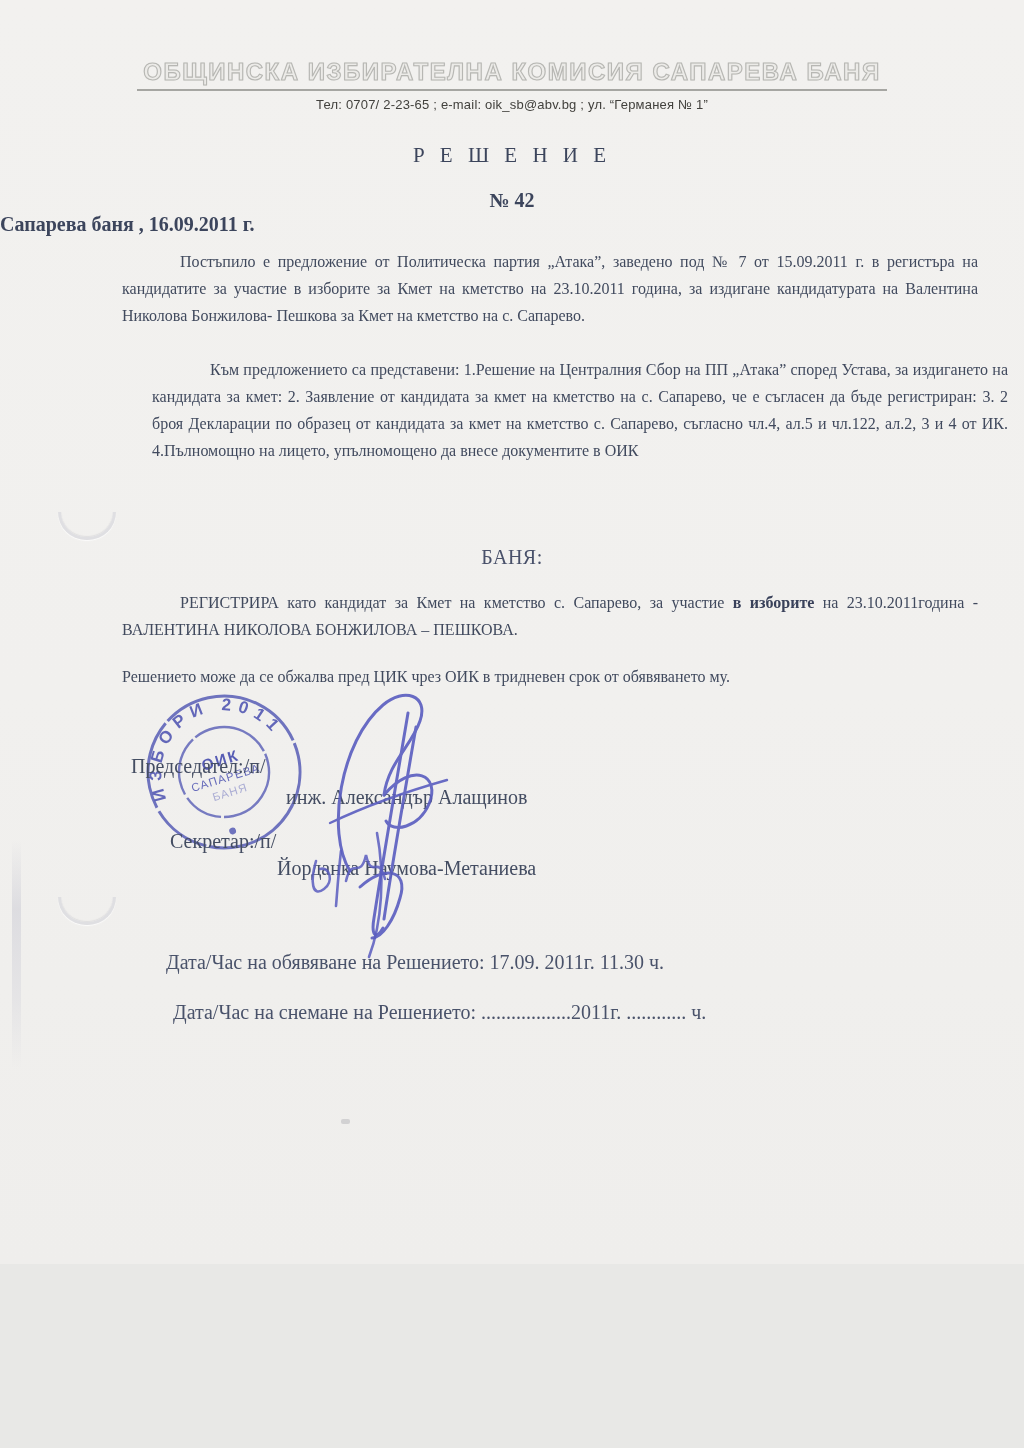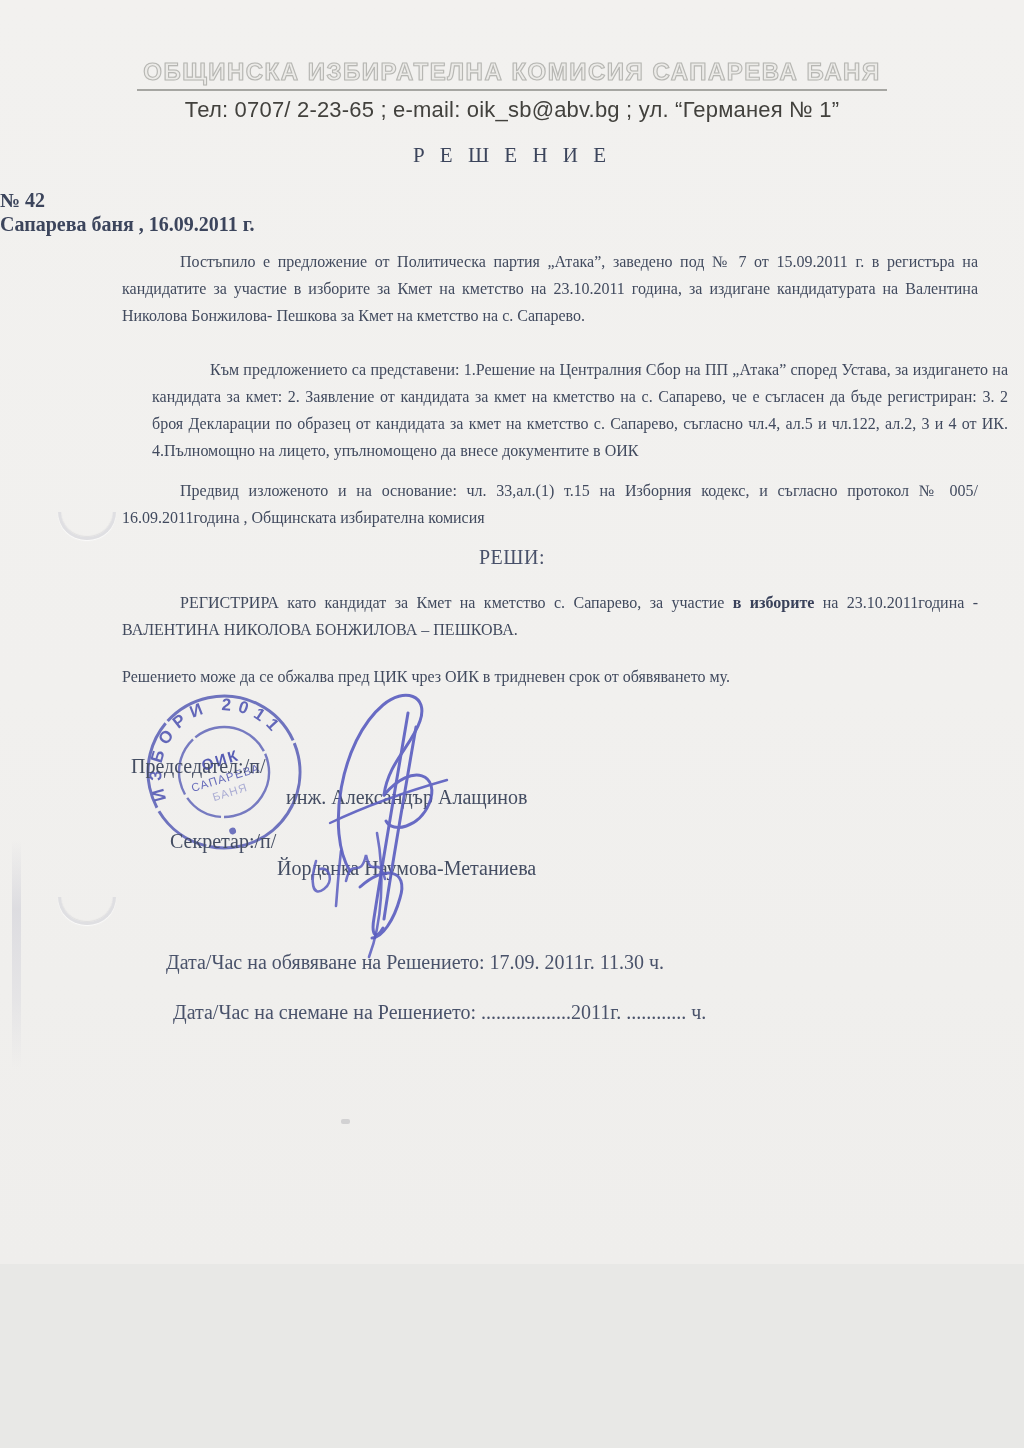--- a/index.html
+++ b/index.html
@@ -26,29 +26,29 @@
     -webkit-text-stroke:1.1px #b7b7b3;
     text-shadow:0 0 1px #c5c5c1;
     border-bottom:2.5px solid #a6a6a2;
     padding:0 6px 3px 6px;
     white-space:nowrap;
   }
   .contact-line{
     position:absolute;top:97px;left:0;right:0;
     text-align:center;
     font-family:"Liberation Sans","DejaVu Sans",sans-serif;
-    font-size:22px;color:#42413d;letter-spacing:.2px;
+    font-size:13px;color:#42413d;letter-spacing:.2px;
   }
   
   .doc-title{
     position:absolute;top:143px;left:0;right:0;text-align:center;
     font-size:21px;font-weight:normal;letter-spacing:5px;color:#3c455c;
   }
   .doc-number{
-    position:absolute;top:189px;left:0;right:0;text-align:left;
+    position:absolute;top:189px;left:0;right:0;text-align:center;
     font-size:20px;font-weight:bold;color:#3c455c;
   }
   .doc-place-date{
     position:absolute;top:213px;left:0;right:0;
     font-size:20px;font-weight:bold;color:#3c455c;
   }
   
   .para{
     position:absolute;left:122px;width:856px;
     font-size:16px;line-height:27px;
@@ -120,23 +120,22 @@
     <span>ОБЩИНСКА ИЗБИРАТЕЛНА КОМИСИЯ   САПАРЕВА БАНЯ</span>
   </div>
   <div class="contact-line">Тел: 0707/ 2-23-65 ; e-mail: oik_sb@abv.bg ; ул. “Германея № 1”</div>
 
   <div class="doc-title">Р Е Ш Е Н И Е</div>
   <div class="doc-number">№ 42</div>
   <div class="doc-place-date">Сапарева баня , 16.09.2011 г.</div>
 
   <p class="para indent p1">Постъпило е предложение  от Политическа партия „Атака”, заведено под № 7 от 15.09.2011 г. в регистъра на  кандидатите за участие в изборите за  Кмет на кметство  на 23.10.2011 година, за издигане кандидатурата  на  Валентина Николова Бонжилова- Пешкова за Кмет на кметство на с. Сапарево.</p>
   <p class="para indent p2">Към  предложението  са представени: 1.Решение на Централния Сбор на ПП „Атака” според Устава, за издигането на кандидата за кмет: 2. Заявление от кандидата за кмет на кметство на с. Сапарево, че е съгласен да бъде регистриран: 3.  2 броя  Декларации по образец от кандидата за кмет на кметство с. Сапарево, съгласно чл.4, ал.5 и чл.122, ал.2, 3 и 4 от ИК. 4.Пълномощно на лицето, упълномощено да внесе документите в ОИК</p>
-  <p class="para indent p3">Предвид изложеното и на основание: чл. 33,ал.(1) т.15 на Изборния кодекс, и съгласно протокол  № 005/ 16.09.2011година ,  Общинската избирателна комисия</p>
 
-  <div class="reshi">РЕШИ:</div>
+  <div class="reshi">БАНЯ:</div>
 
   <p class="para indent p4"><span>РЕГИСТРИРА като кандидат за Кмет на кметство с. Сапарево, за  участие  </span><b>в изборите</b><span> на 23.10.2011година  - ВАЛЕНТИНА НИКОЛОВА БОНЖИЛОВА – ПЕШКОВА.</span></p>
 
   <p class="para p5">Решението може да се обжалва пред ЦИК чрез ОИК в тридневен срок от обявяването му.</p>
 
   <svg class="stamp" viewBox="0 0 172 172" font-family="Liberation Sans, DejaVu Sans, sans-serif">
     <g transform="rotate(-12 86 86)">
       <circle cx="86" cy="86" r="76" fill="none" stroke="#4a50b0" stroke-width="3" opacity="0.85" stroke-dasharray="150 3 60 4 90 3"></circle>
       <circle cx="86" cy="86" r="45" fill="none" stroke="#4a50b0" stroke-width="2.4" opacity="0.8" stroke-dasharray="80 3 40 4 60 3"></circle>
       <path id="stamp-ring-path" d="M 28,112 A 63,63 0 1 1 144,112" fill="none" stroke="none"></path>

